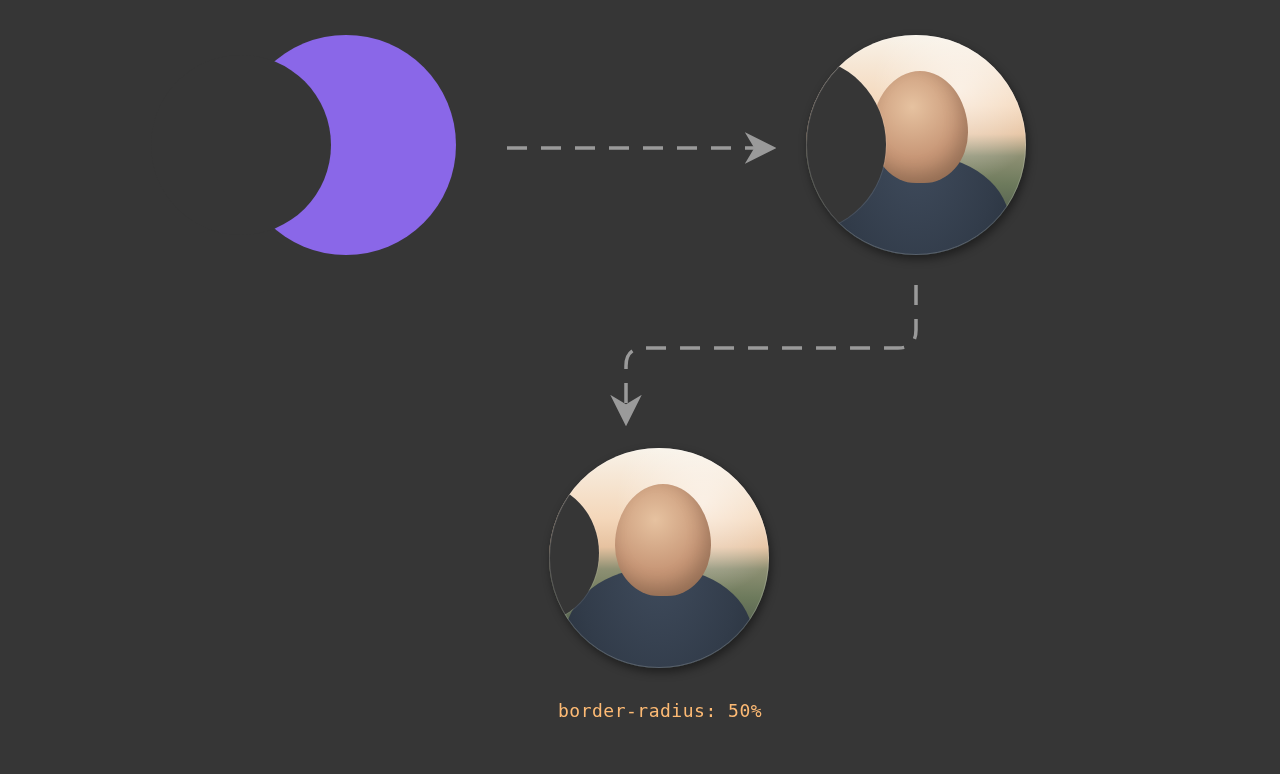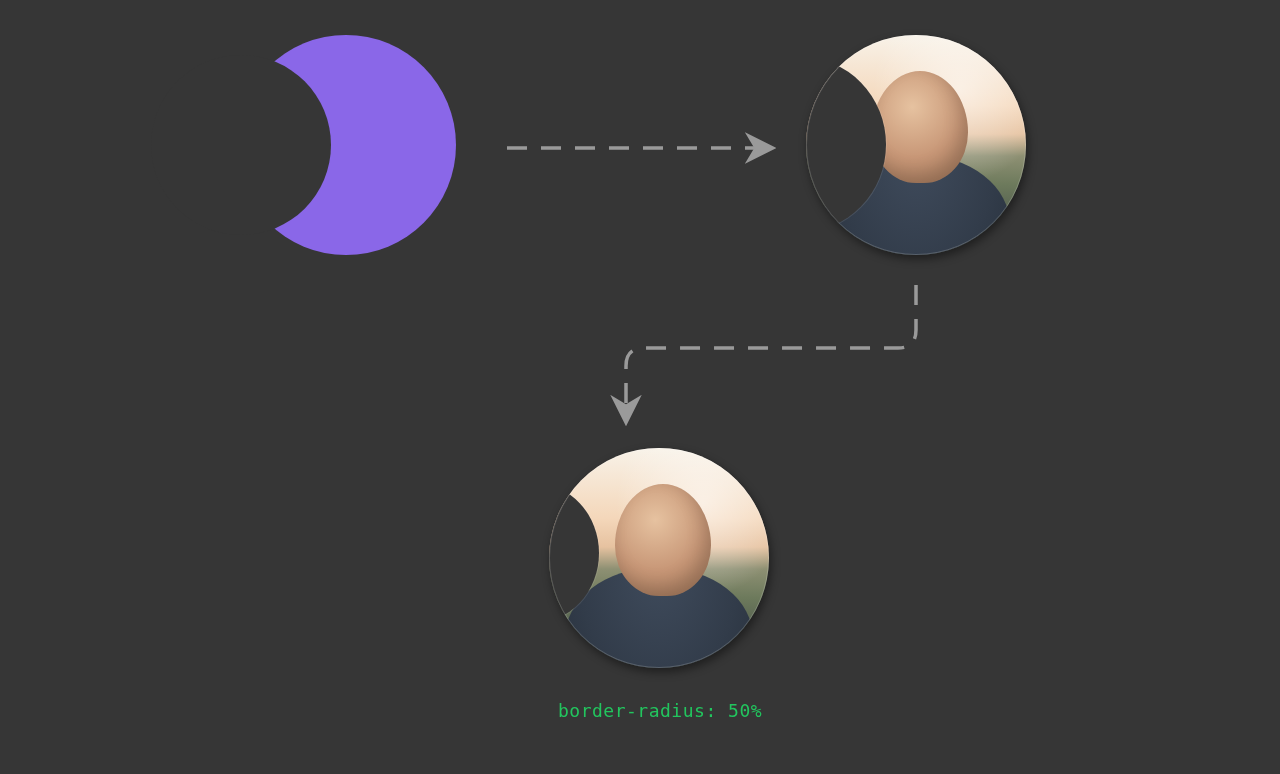--- a/index.html
+++ b/index.html
@@ -80,21 +80,21 @@
   .border-outline {
     position: absolute;
     inset: 0;
     border-radius: 50%;
     border: 1px solid rgba(255,255,255,0.18);
     pointer-events: none;
   }
 
   .caption {
     position: absolute;
-    color: #22c55e;
+    color: #fdba74;
     font-size: 18px;
     letter-spacing: 0.5px;
     white-space: pre;
   }
 
   .arrow-svg { position: absolute; inset: 0; pointer-events: none; }
 </style>
 </head>
 <body>
 

